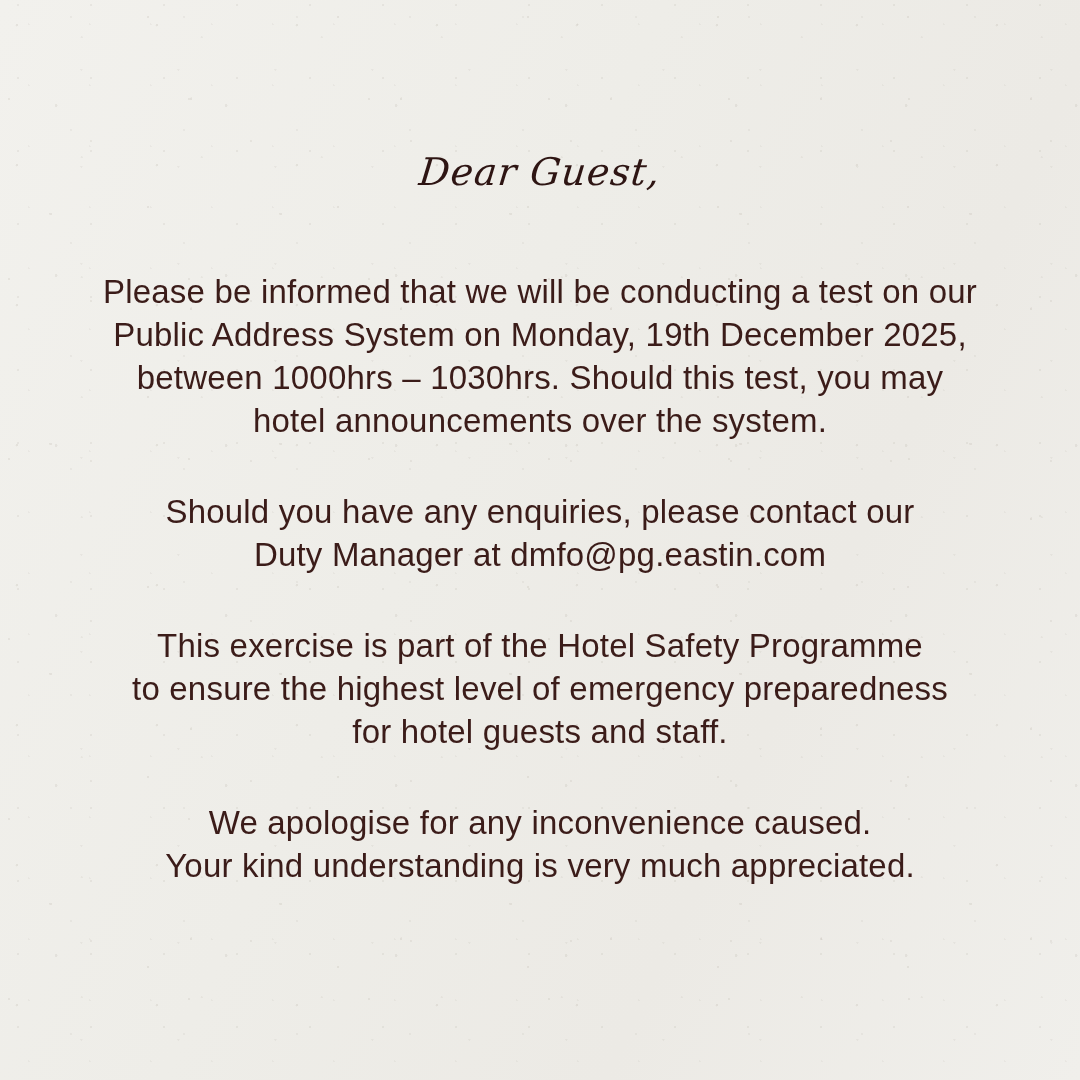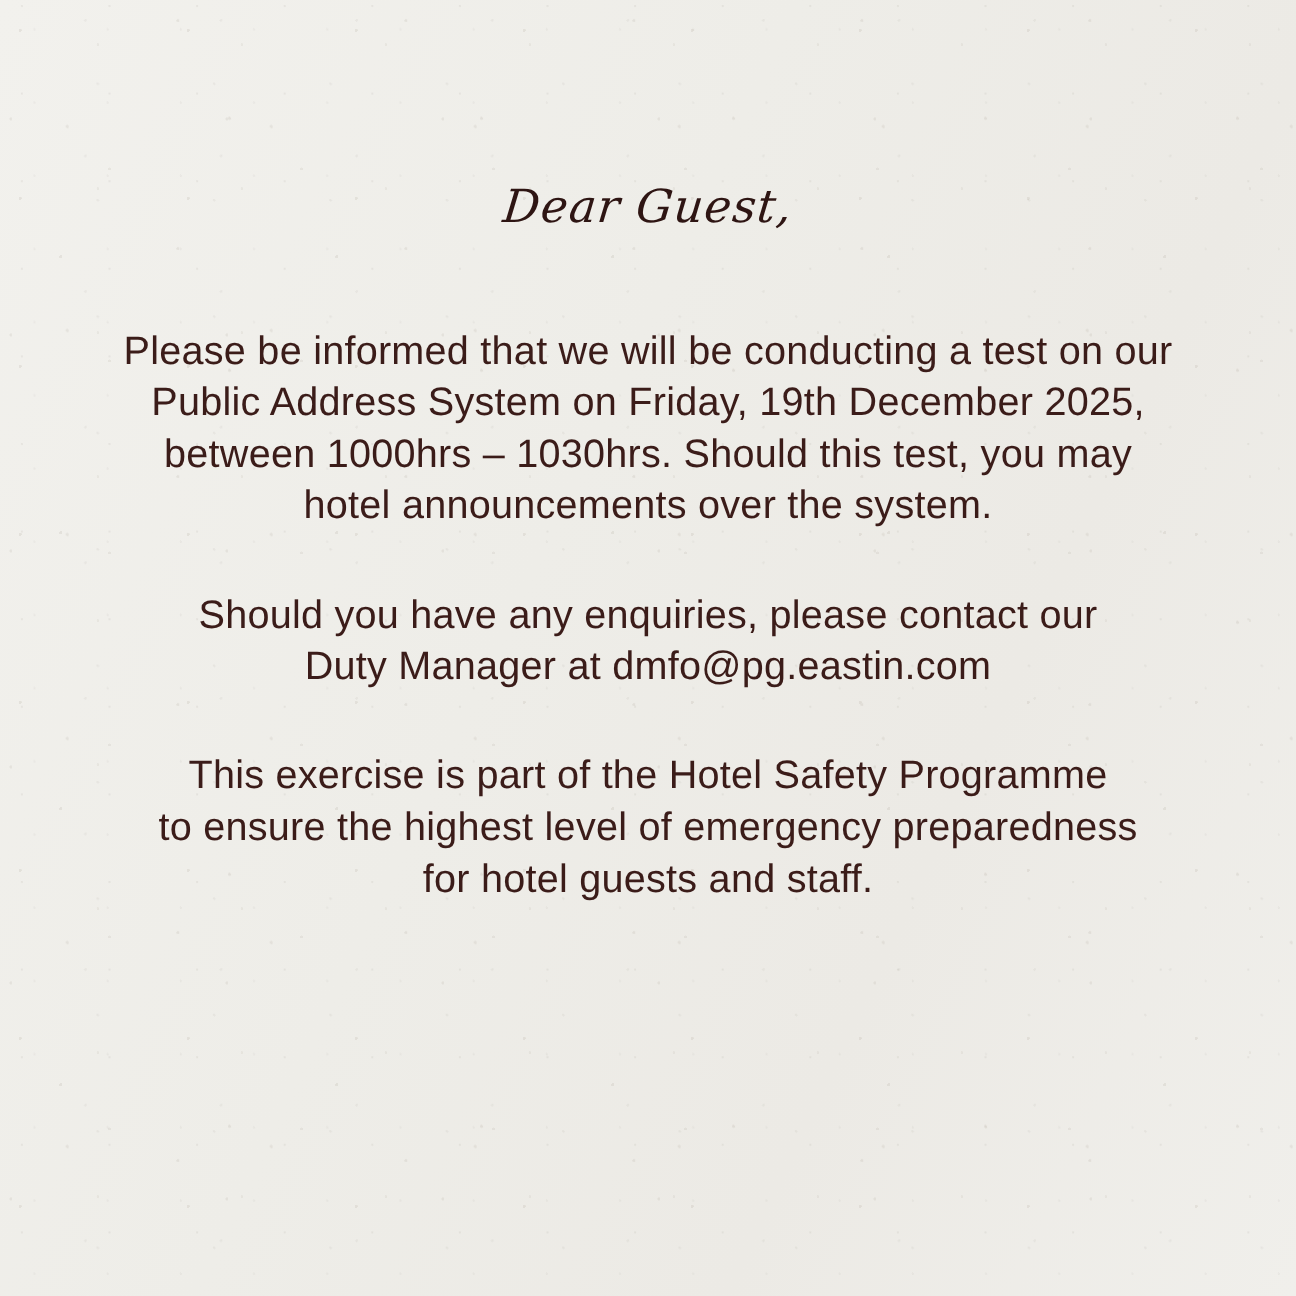--- a/index.html
+++ b/index.html
@@ -86,32 +86,36 @@
 </head>
 <body>
 
 <div id="notice-card">
   <div class="content">
 
     <div class="salutation">Dear Guest,</div>
 
     <p class="para">
       <span class="ln">Please be informed that we will be conducting a test on our</span>
-      <span class="ln">Public Address System on Friday, 19th December 2025,</span>
+      <span class="ln">Public Address System on Monday, 19th December 2025,</span>
       <span class="ln">between 1000hrs – 1030hrs. Should this test, you may</span>
       <span class="ln">hotel announcements over the system.</span>
     </p>
 
     <p class="para">
       <span class="ln">Should you have any enquiries, please contact our</span>
       <span class="ln">Duty Manager at dmfo@pg.eastin.com</span>
     </p>
 
     <p class="para">
       <span class="ln">This exercise is part of the Hotel Safety Programme</span>
       <span class="ln">to ensure the highest level of emergency preparedness</span>
       <span class="ln">for hotel guests and staff.</span>
     </p>
 
+    <p class="para">
+      <span class="ln">We apologise for any inconvenience caused.</span>
+      <span class="ln">Your kind understanding is very much appreciated.</span>
+    </p>
 
 
   </div>
 </div>
 
 </body></html>

